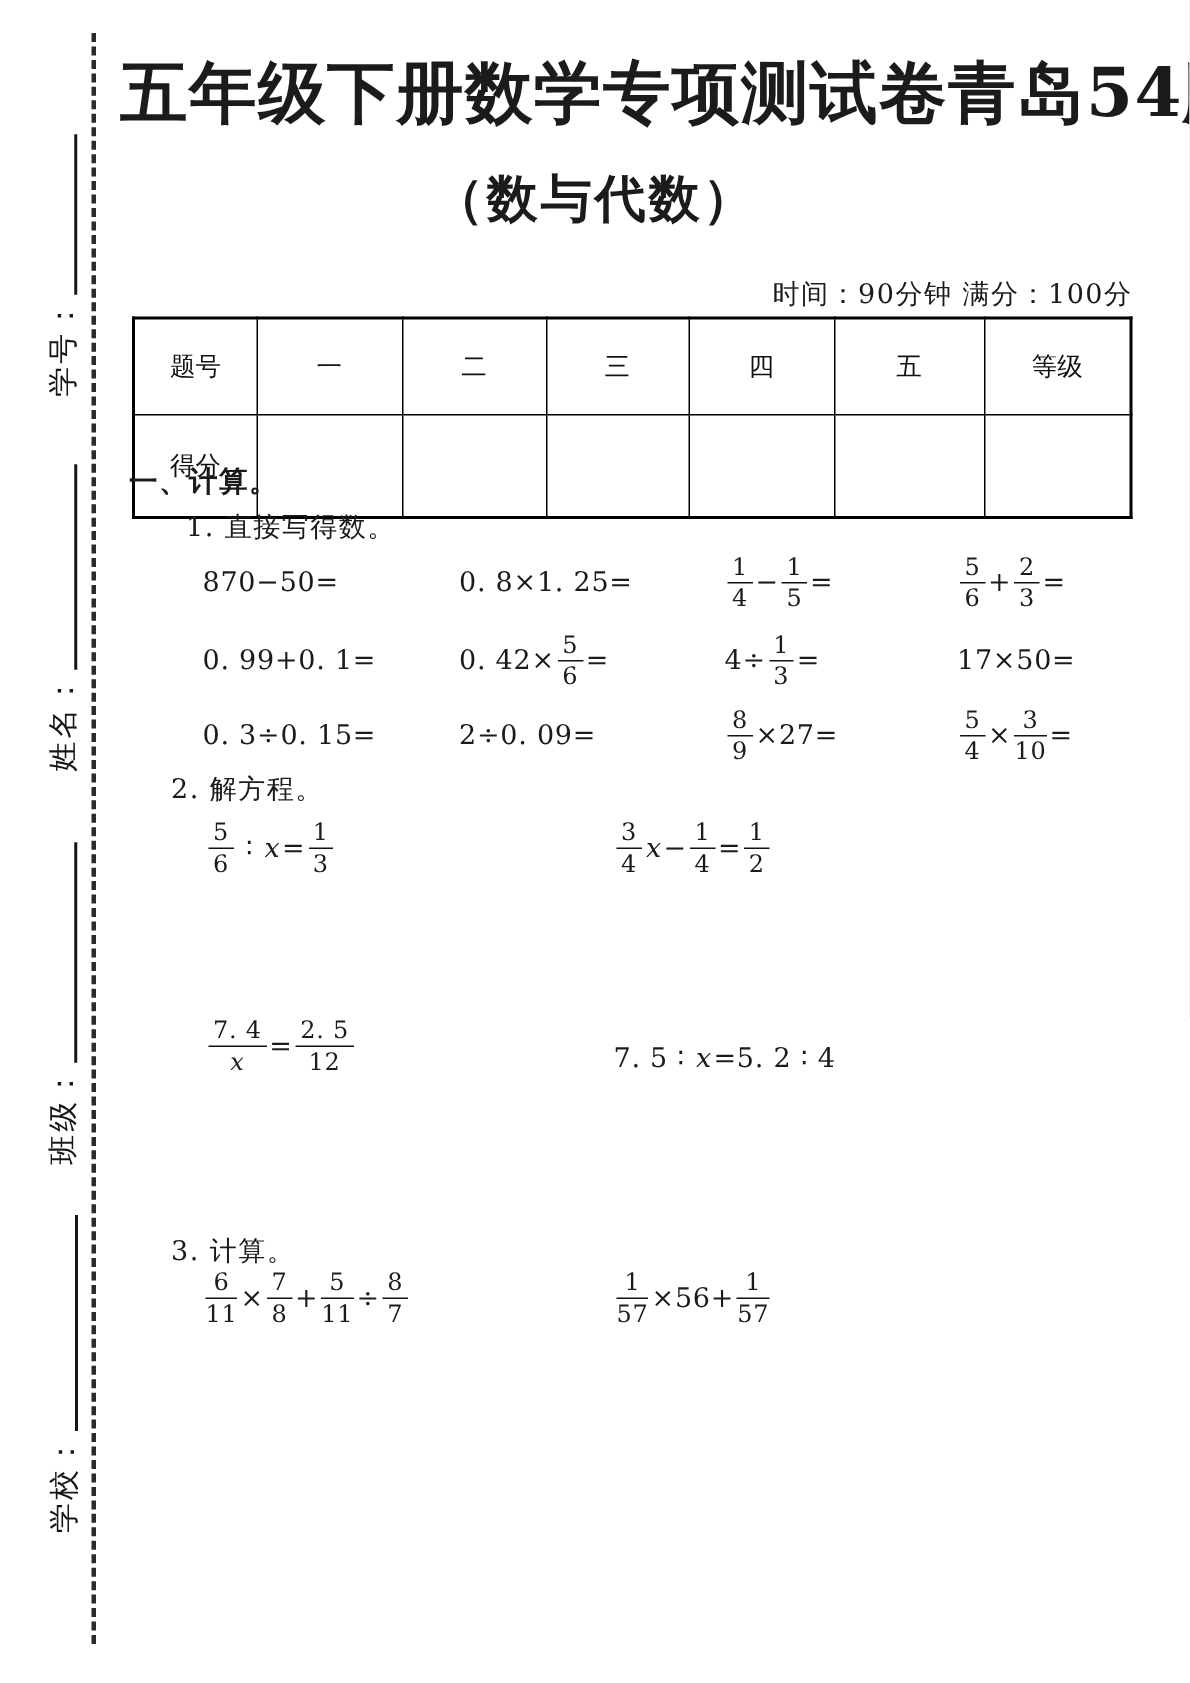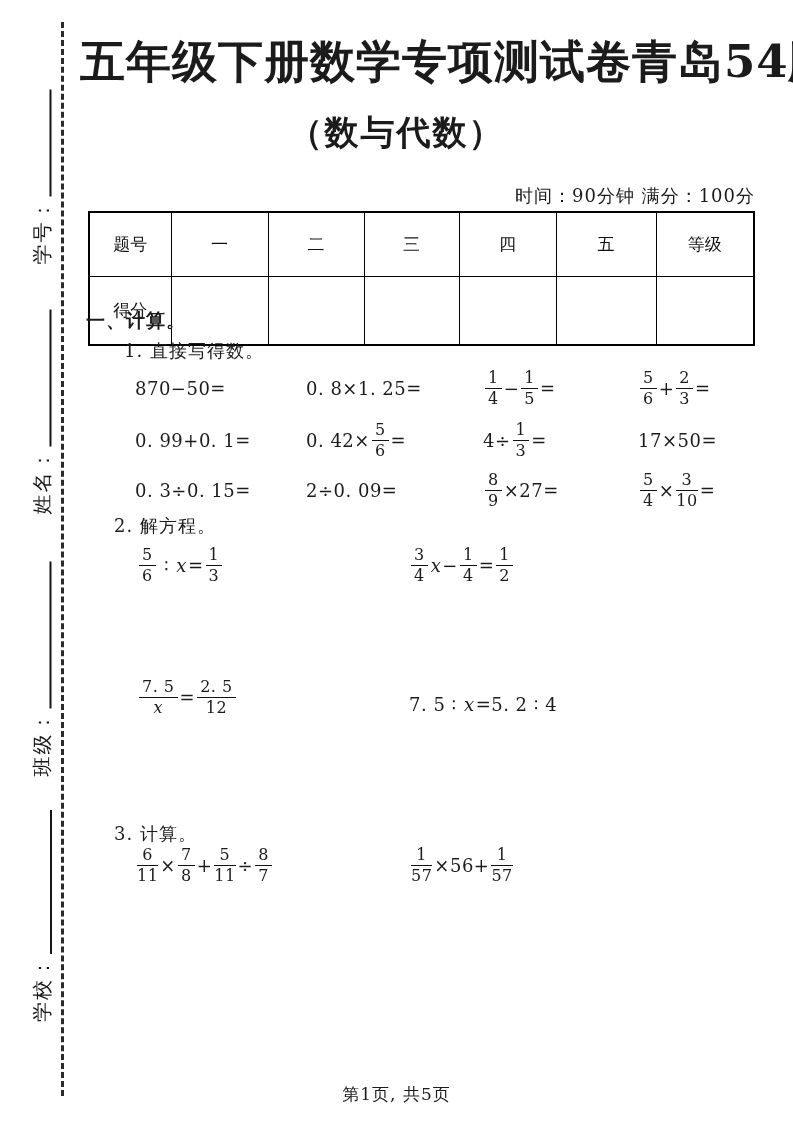--- a/index.html
+++ b/index.html
@@ -265,21 +265,21 @@
         <span class="fd"><span class="mtx">4</span></span>
       </span>
       <span class="mtx">=</span>
       <span class="frac">
         <span class="fn"><span class="mtx">1</span></span>
         <span class="fd"><span class="mtx">2</span></span>
       </span>
     </span>
   <span class="eq eq-b1 math">
       <span class="frac">
-        <span class="fn"><span class="mtx">7. 5</span></span>
+        <span class="fn"><span class="mtx">7. 4</span></span>
         <span class="fd"><i class="mvar">x</i></span>
       </span>
       <span class="mtx">=</span>
       <span class="frac">
         <span class="fn"><span class="mtx">2. 5</span></span>
         <span class="fd"><span class="mtx">12</span></span>
       </span>
     </span>
   <span class="eq eq-b2 math">
       <span class="mtx">7. 5 ∶ </span>
@@ -314,15 +314,14 @@
         <span class="fn"><span class="mtx">1</span></span>
         <span class="fd"><span class="mtx">57</span></span>
       </span>
       <span class="mtx">×56+</span>
       <span class="frac">
         <span class="fn"><span class="mtx">1</span></span>
         <span class="fd"><span class="mtx">57</span></span>
       </span>
     </span>
 
-  <div class="footer">第1页, 共5页</div>
 
 </div>
 
 </body></html>

